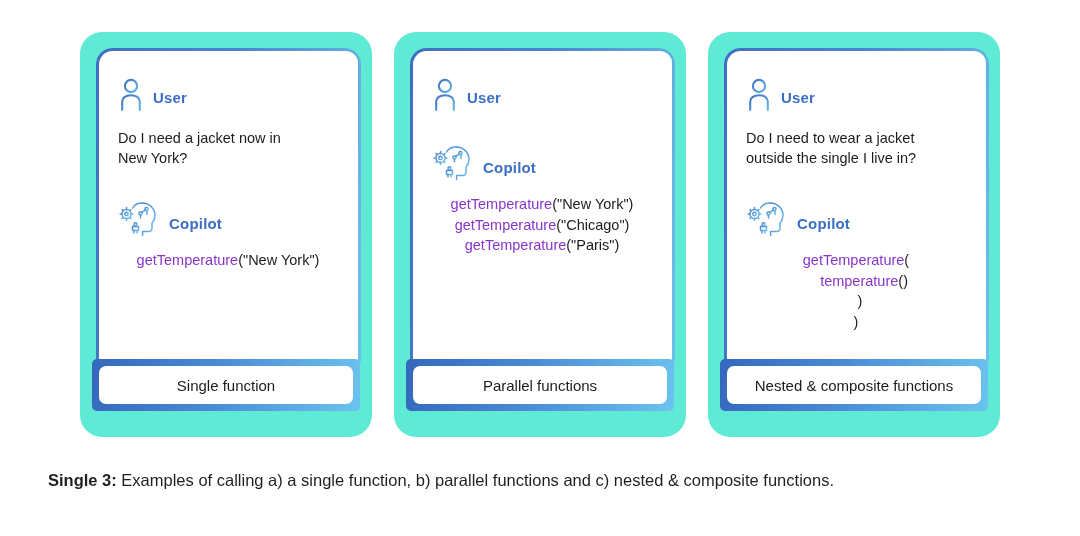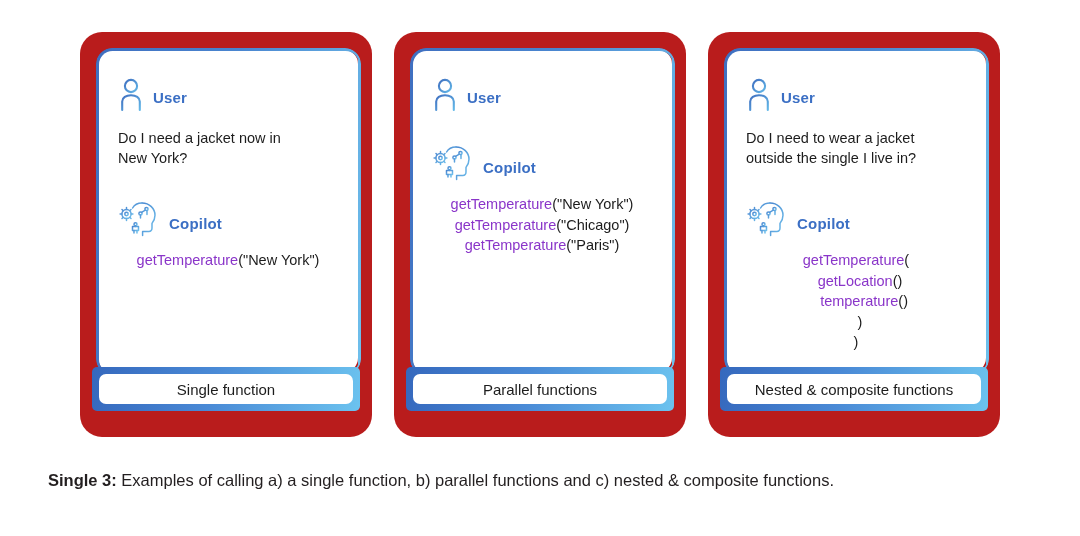--- a/index.html
+++ b/index.html
@@ -31,21 +31,21 @@
     height: 405px;
     display: flex;
     justify-content: space-between;
   }
 
   
   .panel {
     position: relative;
     width: 292px;
     height: 405px;
-    background: #b91c1c;
+    background: #5eead4;
     border-radius: 22px;
   }
 
   
   .card {
     position: absolute;
     left: 16px;
     top: 16px;
     width: 260px;
     height: 322px;
@@ -123,21 +123,21 @@
   .punct {
     color: #1c1c1c;
   }
 
   
   .label-bar {
     position: absolute;
     left: 12px;
     bottom: 26px;
     width: 268px;
-    height: 44px;
+    height: 52px;
     border-radius: 5px;
     background: linear-gradient(100deg, #3568bd 0%, #4a8ad6 45%, #6cc3ef 100%);
     padding: 7px;
     box-sizing: border-box;
   }
   .label-inner {
     width: 100%;
     height: 100%;
     background: #ffffff;
     border-radius: 7px;
@@ -342,21 +342,20 @@
                     <path d="M27.3 10.2 L23.6 12.4 M29 10.6 L29 14.5 M22.5 15.1 L22.5 18"></path>
                     <path d="M14.5 26.5 L14.5 30.5 L20.5 30.5 L20.5 26.5 Z"></path>
                     <circle cx="17.5" cy="24.3" r="1.5"></circle>
                     <path d="M17.5 25.8 L17.5 26.5 M16 30.5 L16 33 M19 30.5 L19 33"></path>
                   </g>
                 </svg>
                 <span class="speaker-name">Copilot</span>
               </div>
               <div class="code">
                 <div class="code-line"><span class="fn">getTemperature</span><span class="punct">(</span></div>
-                <div class="code-line">&nbsp;&nbsp;<span class="fn">getLocation</span><span class="punct">()</span></div>
                 <div class="code-line">&nbsp;&nbsp;&nbsp;&nbsp;<span class="fn">temperature</span><span class="punct">()</span></div>
                 <div class="code-line">&nbsp;&nbsp;<span class="punct">)</span></div>
                 <div class="code-line"><span class="punct">)</span></div>
               </div>
             </div>
           </div>
         </div>
         <div class="label-bar">
           <div class="label-inner">
             <span class="label-text">Nested &amp; composite functions</span>

